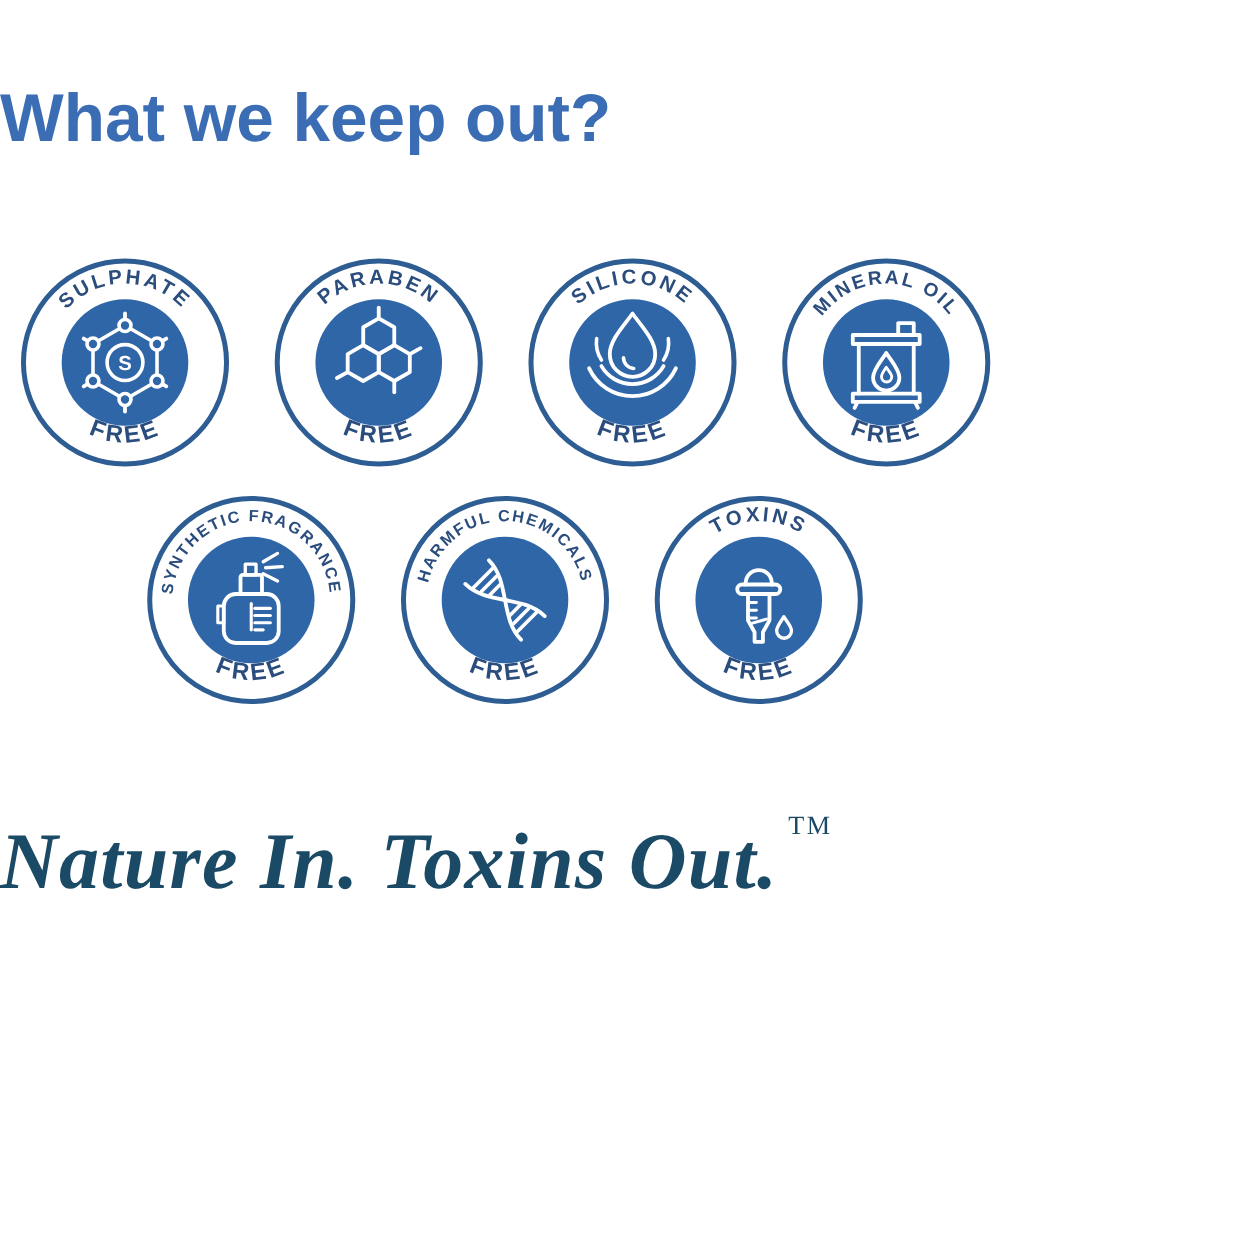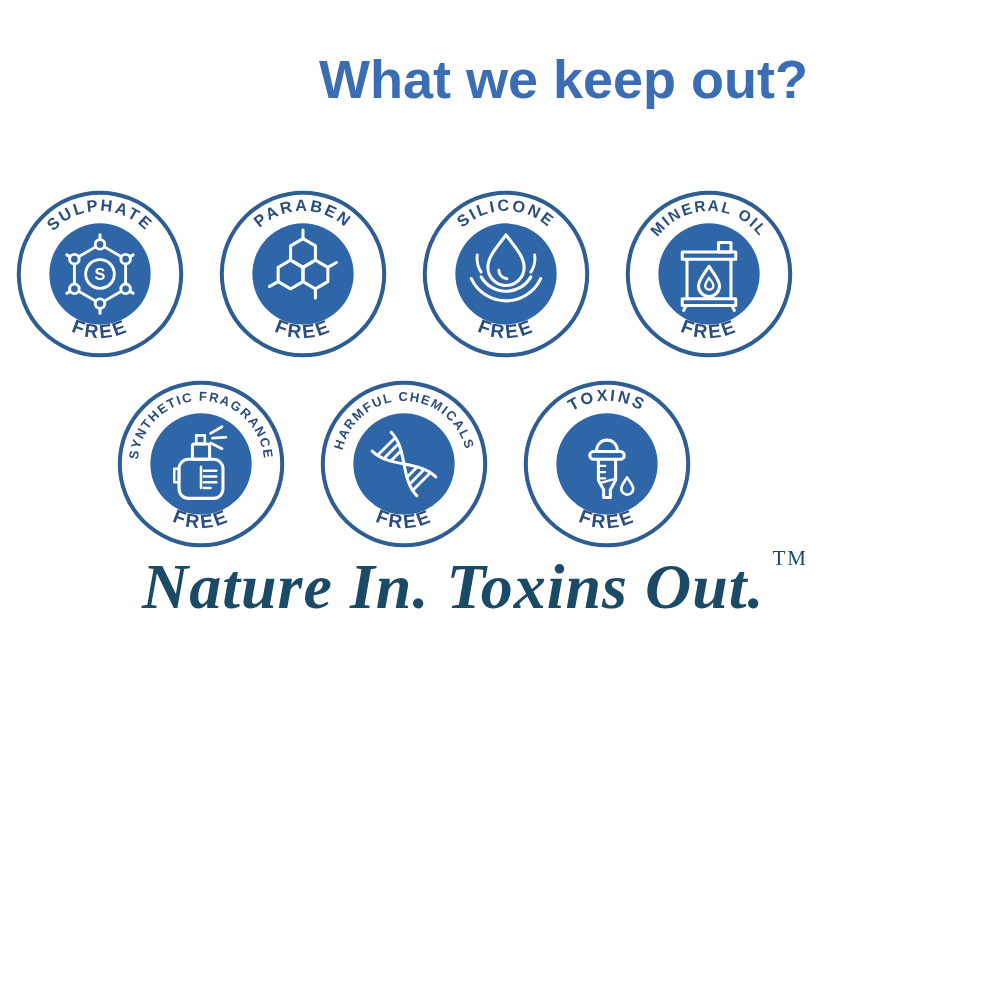--- a/index.html
+++ b/index.html
@@ -2,42 +2,42 @@
 <html style="--title-blue: #3a6db4; --body-gray: #55575b; --badge-disc-blue: #2f66a8; --badge-ring-blue: #2d5d92; --badge-label-navy: #2b4d7d; --tagline-navy: #1b4a66;"><head>
 <meta charset="utf-8">
 <style>
   :root{
     --title-blue:#3a6db4; --body-gray:#55575b; --badge-disc-blue:#2f66a8;
     --badge-ring-blue:#2d5d92; --badge-label-navy:#2b4d7d; --tagline-navy:#1b4a66;
   }
   *{margin:0;padding:0;box-sizing:border-box}
   html,body{width:1000px;height:1000px;background:#fff;overflow:hidden;
     font-family:"Liberation Sans",sans-serif}
-  .page{width:808px;height:1000px;padding-top:48px;text-align:right}
+  .page{width:808px;height:1000px;padding-top:64px;text-align:left}
   .title{font-size:54px;font-weight:bold;color:var(--title-blue);letter-spacing:0}
   .intro{margin-top:40px;font-size:23.5px;line-height:34px;color:var(--body-gray);font-weight:400}
   .intro span{display:block}
   .badge-row{display:flex;justify-content:center;gap:31px}
   .row-1{margin-top:78px}
   .row-2{margin-top:18px}
   .badge{width:172px;height:172px}
   .badge svg{width:100%;height:100%;display:block}
   .ring{fill:#fff;stroke:var(--badge-ring-blue);stroke-width:4.2}
   .disc{fill:var(--badge-disc-blue)}
   .ic{stroke:#fff;fill:none;stroke-width:3.2;stroke-linecap:round;stroke-linejoin:round}
   .node{fill:var(--badge-disc-blue);stroke:#fff;stroke-width:3}
   text.arc-label{fill:var(--badge-label-navy);font-weight:bold;font-size:17px;
     letter-spacing:2.5px;text-anchor:middle;font-family:"Liberation Sans",sans-serif}
   .badge.mid text.arc-label{font-size:16px;letter-spacing:2px}
   .badge.small text.arc-label{font-size:13.6px;letter-spacing:1.6px}
   text.free-label{fill:var(--badge-label-navy);font-weight:bold;font-size:20px;
     letter-spacing:2.5px;text-anchor:middle;font-family:"Liberation Sans",sans-serif}
   .icon-letter{fill:#fff;stroke:none;font-weight:bold;font-size:17px;text-anchor:middle;
     font-family:"Liberation Sans",sans-serif}
-  .tagline{font-family:"Liberation Serif",serif;font-style:italic;
+  .tagline{margin-top:86px;font-family:"Liberation Serif",serif;font-style:italic;
     font-weight:bold;font-size:64px;color:var(--tagline-navy);letter-spacing:1px}
   .tagline sup{font-size:21px;font-style:normal;font-weight:normal;vertical-align:top;
     position:relative;top:-4px;margin-left:8px;letter-spacing:2px}
   .defs-svg{position:absolute;width:0;height:0}
 </style>
 </head>
 <body>
 
 <svg class="defs-svg" aria-hidden="true">
   <defs>

